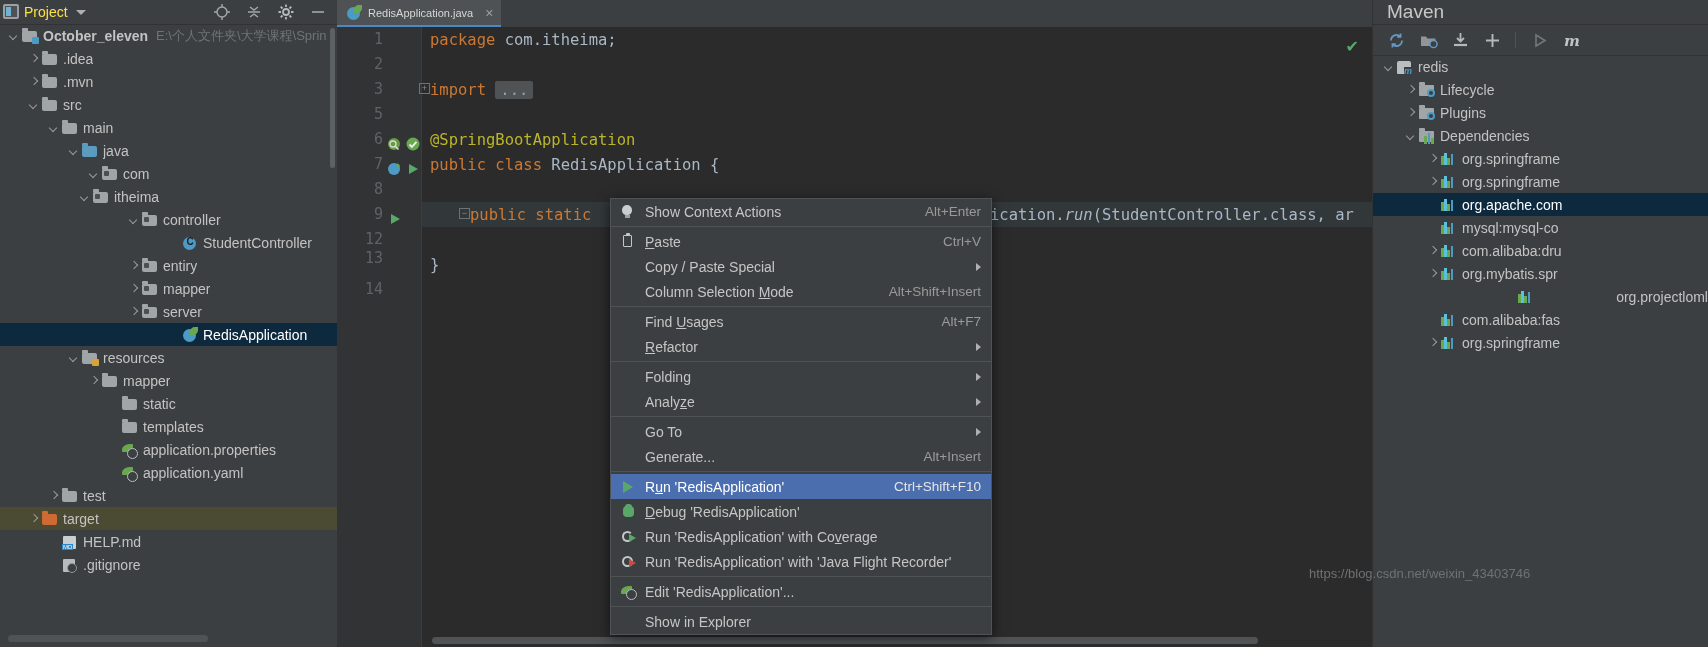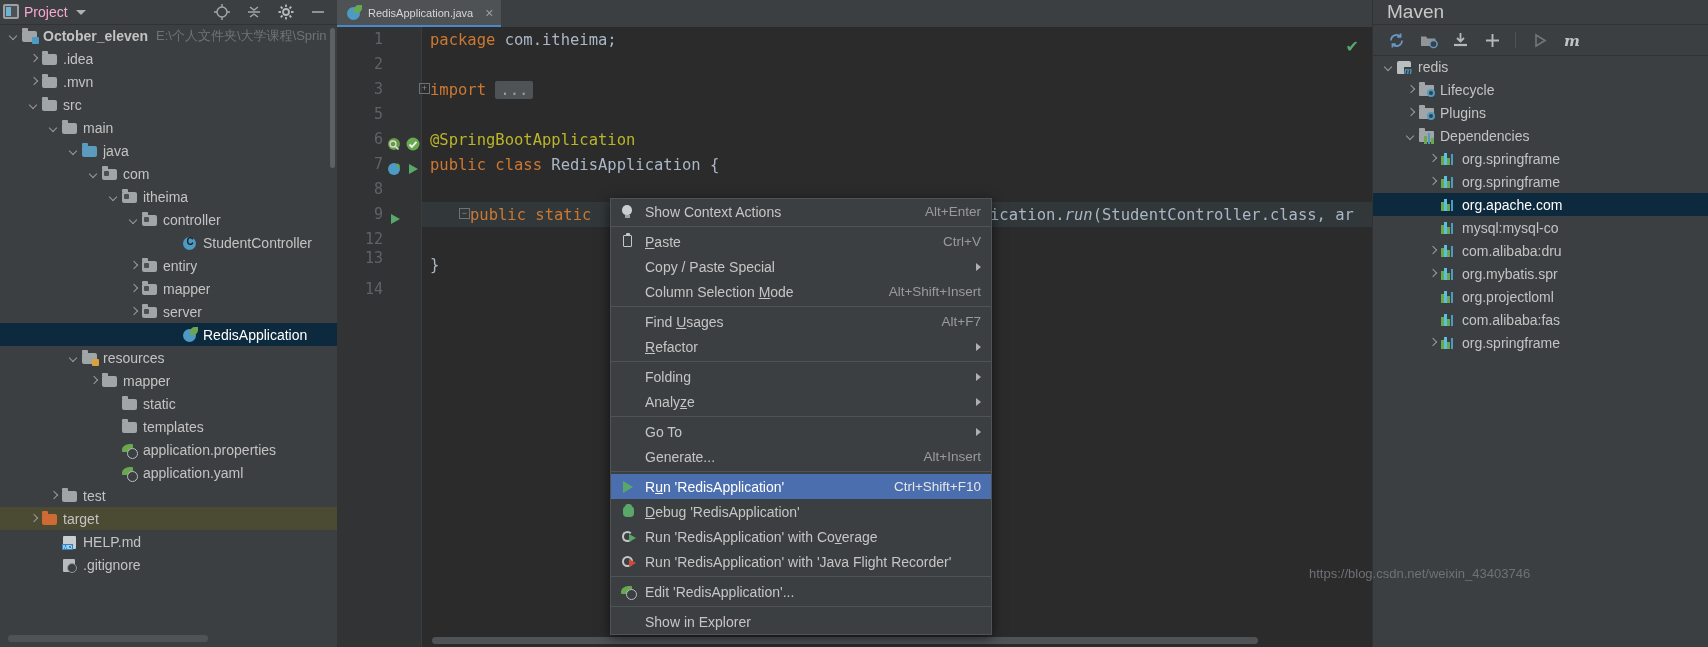--- a/index.html
+++ b/index.html
@@ -7,21 +7,21 @@
     width:1708px;height:647px;overflow:hidden;position:relative;
     font-family:"Liberation Sans","DejaVu Sans",sans-serif;
     font-size:13.5px;color:#bbbbbb;
     -webkit-font-smoothing:antialiased;
   }
   .root{position:absolute;inset:0;display:block;}
 
   
   .project-panel{position:absolute;left:0;top:0;width:337px;height:647px;background:#3c3f41;overflow:hidden;}
   .proj-header{height:24px;display:flex;align-items:center;background:#3c3f41;border-bottom:1px solid #323232;}
-  .proj-title{margin-left:24px;font-size:14px;color:#f9a8d4;}
+  .proj-title{margin-left:24px;font-size:14px;color:#fde047;}
   .caret-dn{margin-left:8px;width:0;height:0;border-left:5px solid transparent;border-right:5px solid transparent;border-top:5px solid #b0b0b0;}
   .proj-hdr-icons{margin-left:auto;display:flex;align-items:center;gap:14px;padding-right:10px;}
   .hicon{width:18px;height:18px;display:block;opacity:.85;}
   .proj-icon-left{position:absolute;left:3px;top:4px;width:16px;height:15px;border:2px solid #9aa0a6;border-radius:2px;box-sizing:border-box;background:#4e5254;}
   .proj-icon-left:after{content:"";position:absolute;left:1px;top:1px;width:5px;height:9px;background:#6fb3d2;}
 
   .tree{position:absolute;top:24px;left:0;right:0;bottom:0;overflow:hidden;}
   .row{height:23px;display:flex;align-items:center;white-space:nowrap;font-size:14px;color:#c3c3c3;position:relative;}
   .row .arrow{width:13px;height:13px;flex:0 0 13px;position:relative;margin-right:1px;}
   .row .arrow.r:before{content:"";position:absolute;left:3px;top:2.5px;width:5px;height:5px;border-right:1.6px solid #9a9a9a;border-bottom:1.6px solid #9a9a9a;transform:rotate(-45deg);}
@@ -204,21 +204,21 @@
           </span>
           <span class="lbl">java</span>
         </div>
         <div class="row" style="padding-left: 88px;">
           <span class="arrow d"></span>
           <span class="ic">
             <span class="fold pkg"></span>
           </span>
           <span class="lbl">com</span>
         </div>
-        <div class="row" style="padding-left: 108px;">
+        <div class="row" style="padding-left: 79px;">
           <span class="arrow d"></span>
           <span class="ic">
             <span class="fold pkg"></span>
           </span>
           <span class="lbl">itheima</span>
         </div>
         <div class="row" style="padding-left: 128px;">
           <span class="arrow d"></span>
           <span class="ic">
             <span class="fold pkg"></span>
@@ -675,21 +675,21 @@
           <span class="ic">
             <span class="bars-ic">
               <i style="left:0;height:9px;background:#6aa84f"></i>
               <i style="left:3.2px;height:12px;background:#5bc0de"></i>
               <i style="left:6.4px;height:7px;background:#6aa84f"></i>
               <i style="left:9.6px;height:11px;background:#4d9ac4"></i>
             </span>
           </span>
           <span class="lbl">org.mybatis.spr</span>
         </div>
-        <div class="row" style="padding-left: 54px;">
+        <div class="row" style="padding-left: 54px; justify-content: space-between;">
           <span class="arrow"></span>
           <span class="ic">
             <span class="bars-ic">
               <i style="left:0;height:9px;background:#6aa84f"></i>
               <i style="left:3.2px;height:12px;background:#5bc0de"></i>
               <i style="left:6.4px;height:7px;background:#6aa84f"></i>
               <i style="left:9.6px;height:11px;background:#4d9ac4"></i>
             </span>
           </span>
           <span class="lbl">org.projectloml</span>

